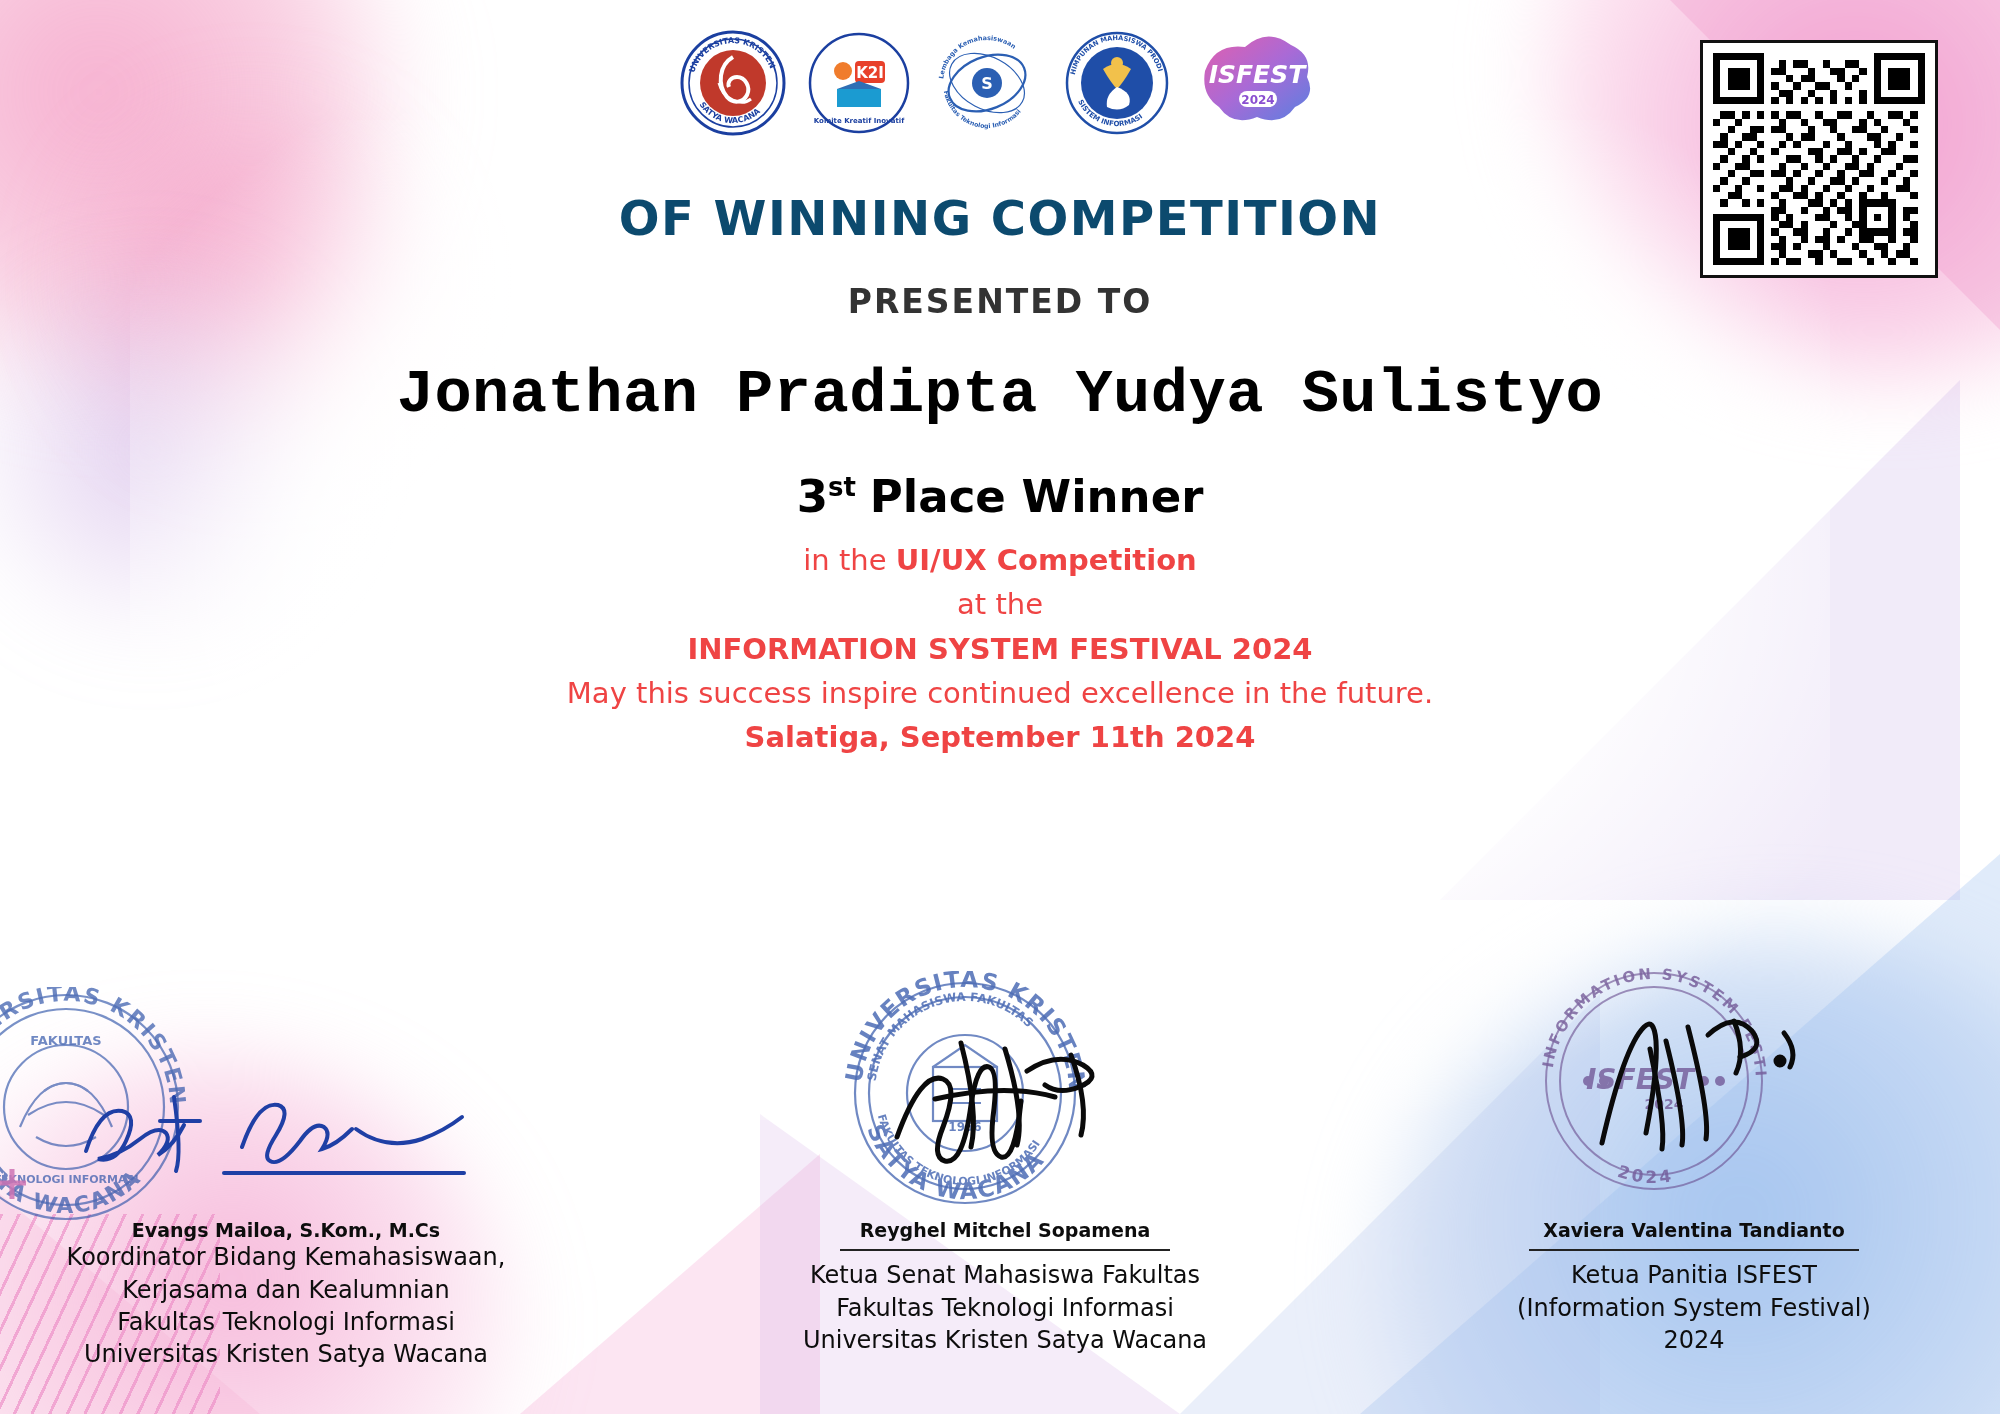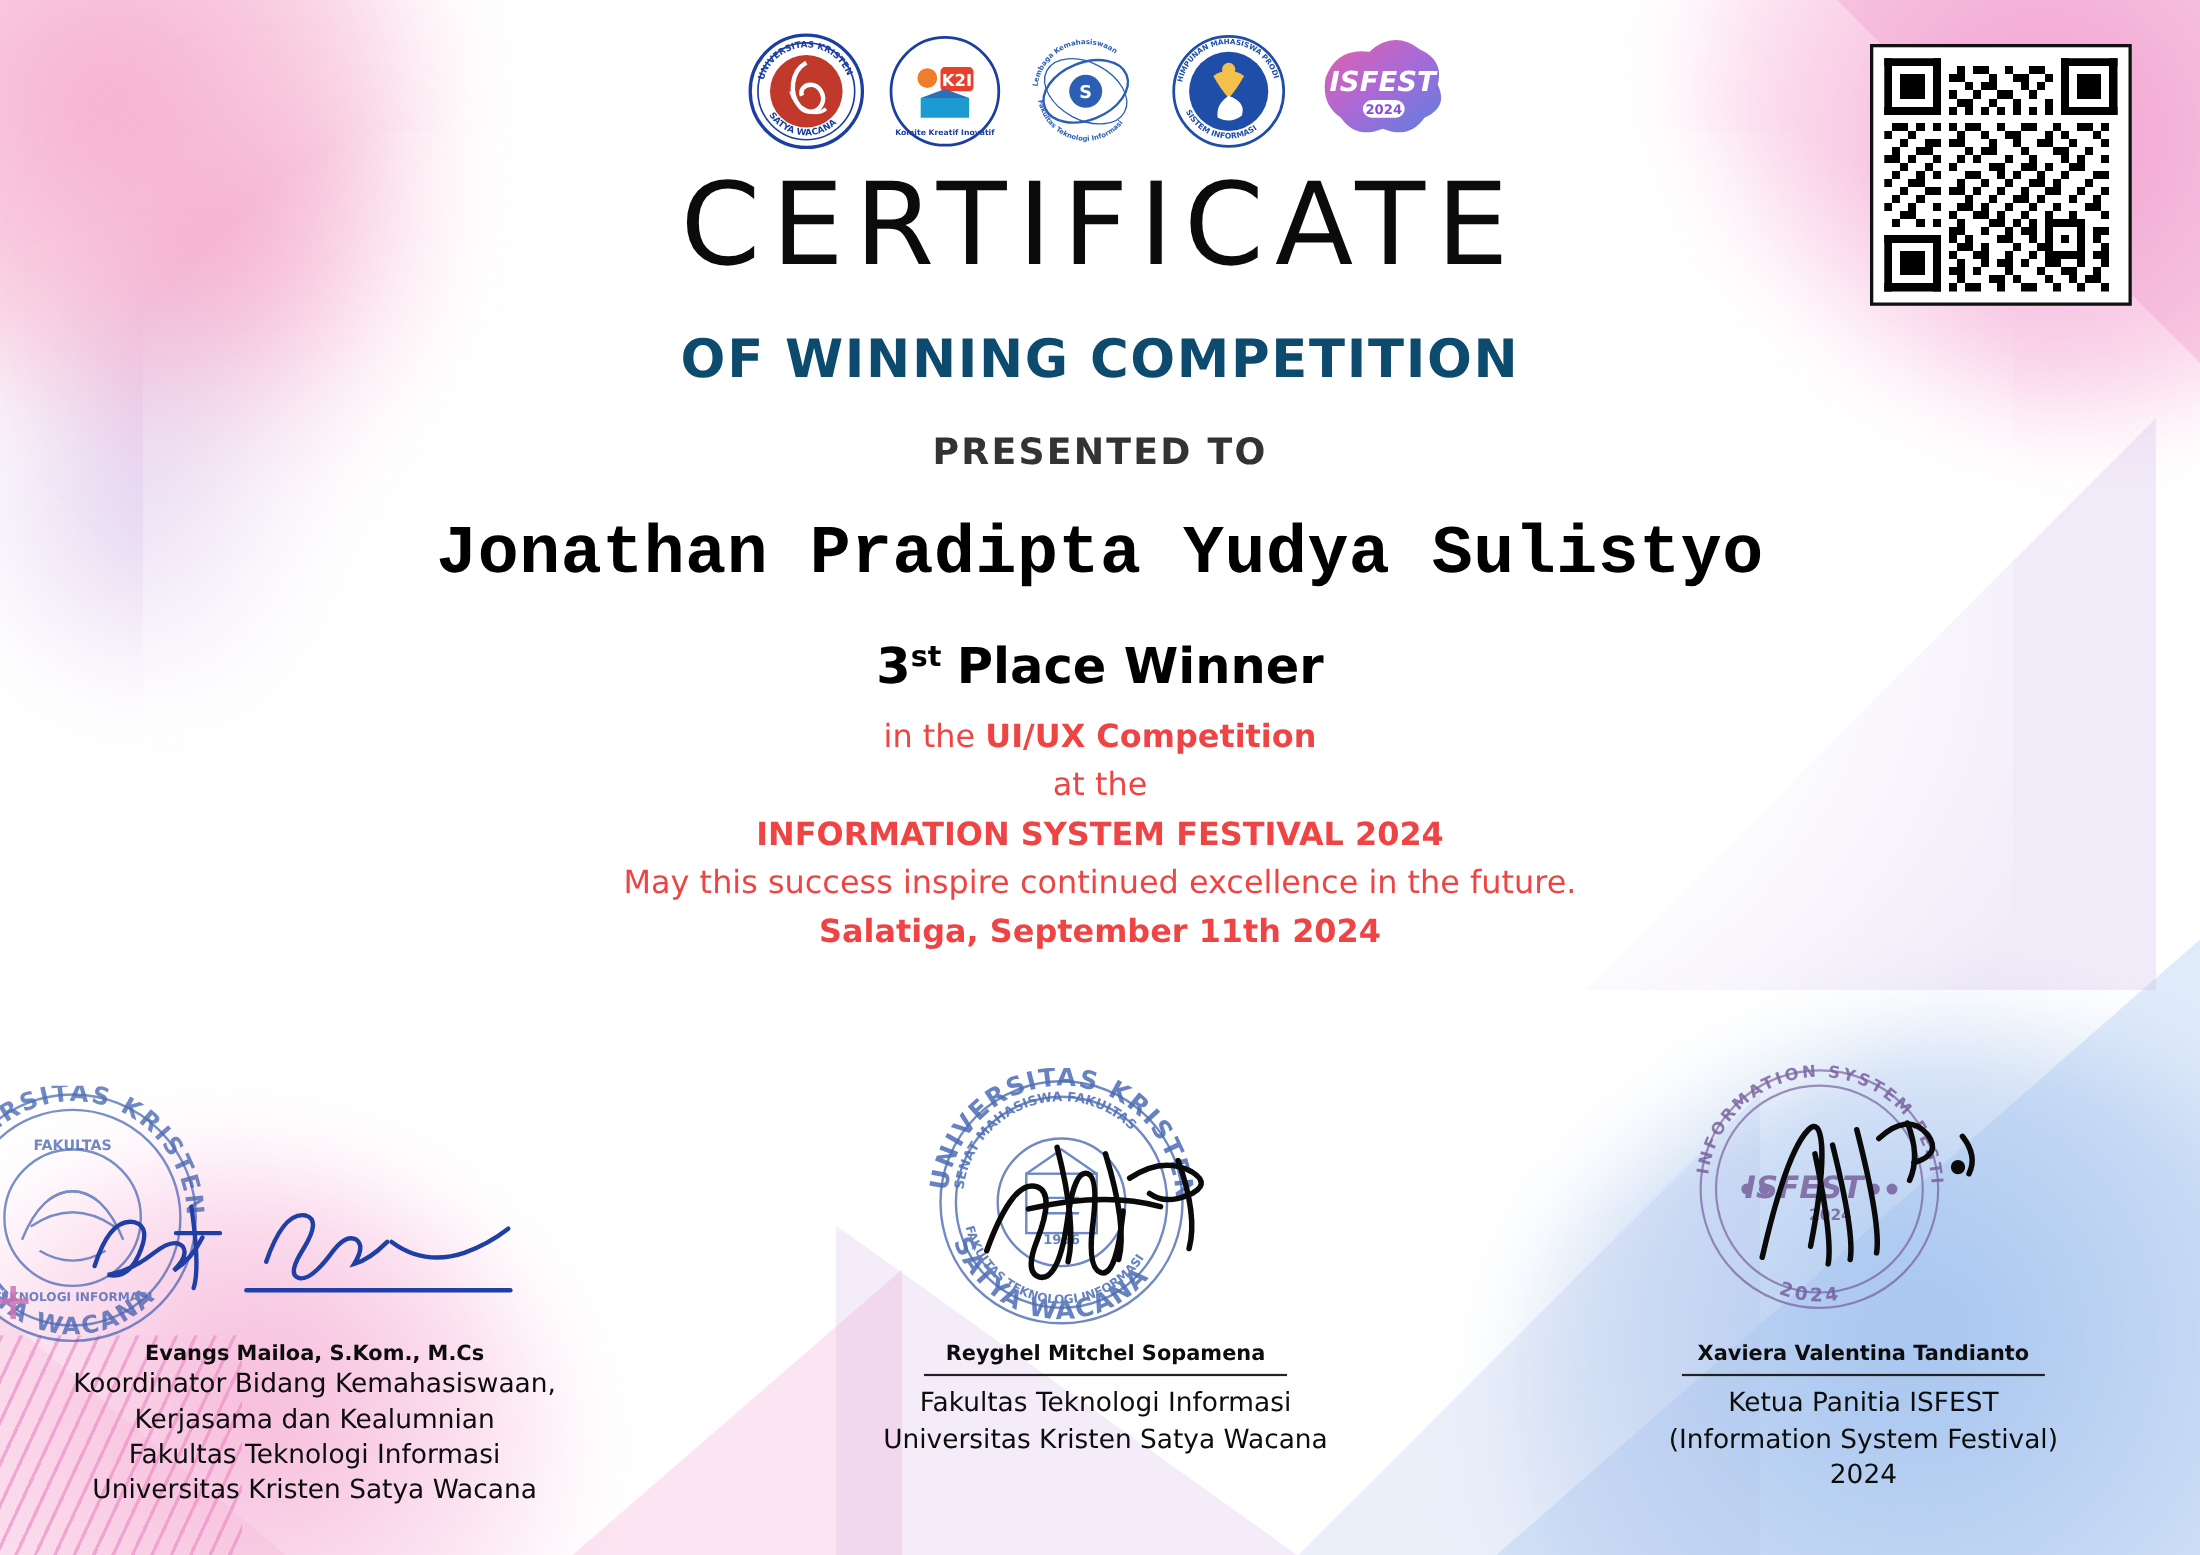--- a/index.html
+++ b/index.html
@@ -574,21 +574,20 @@
         <rect x="14" y="28" width="1" height="1"></rect>
           <rect x="17" y="28" width="2" height="1"></rect>
         <rect x="21" y="28" width="1" height="1"></rect>
           <rect x="24" y="28" width="1" height="1"></rect>
         <rect x="27" y="28" width="1" height="1"></rect>
       </g>
     </svg>
   </div>
 
   <div class="content">
-    <div class="title">CERTIFICATE</div>
     <div class="subtitle">OF WINNING COMPETITION</div>
     <div class="presented">PRESENTED TO</div>
     <div class="recipient">Jonathan Pradipta Yudya Sulistyo</div>
 
     <div class="place">
       <span>3</span><span class="sup">st</span><span class="gap"></span><span>Place Winner</span>
     </div>
 
     <div class="line">
       <span>in the </span><span class="b">UI/UX Competition</span>
@@ -683,20 +682,21 @@
             <path d="M86 24 q18 70 10 104"></path>
             <path d="M130 30 q20 66 12 96"></path>
             <path d="M152 52 q30 -20 56 -6 q20 12 -4 22 q-20 8 -34 -2"></path>
             <path d="M60 80 q70 -16 120 -2"></path>
             <path d="M196 36 q18 50 10 80"></path>
           </g>
         </svg>
       </div>
       <div class="sign-name">Reyghel Mitchel Sopamena</div>
       <div class="sign-rule"></div>
+      <div class="sign-role">Ketua Senat Mahasiswa Fakultas</div>
       <div class="sign-role">Fakultas Teknologi Informasi</div>
       <div class="sign-role">Universitas Kristen Satya Wacana</div>
     </div>
 
     <div class="sign-col right">
       <div class="sign-visual">
         <svg class="stamp" style="left:70px; top:-34px;" width="280" height="240" viewBox="0 0 280 240">
           <g fill="none" stroke="#6a4d8f" stroke-width="2" opacity="0.7">
             <circle cx="140" cy="118" r="108"></circle>
             <circle cx="140" cy="118" r="94"></circle>

